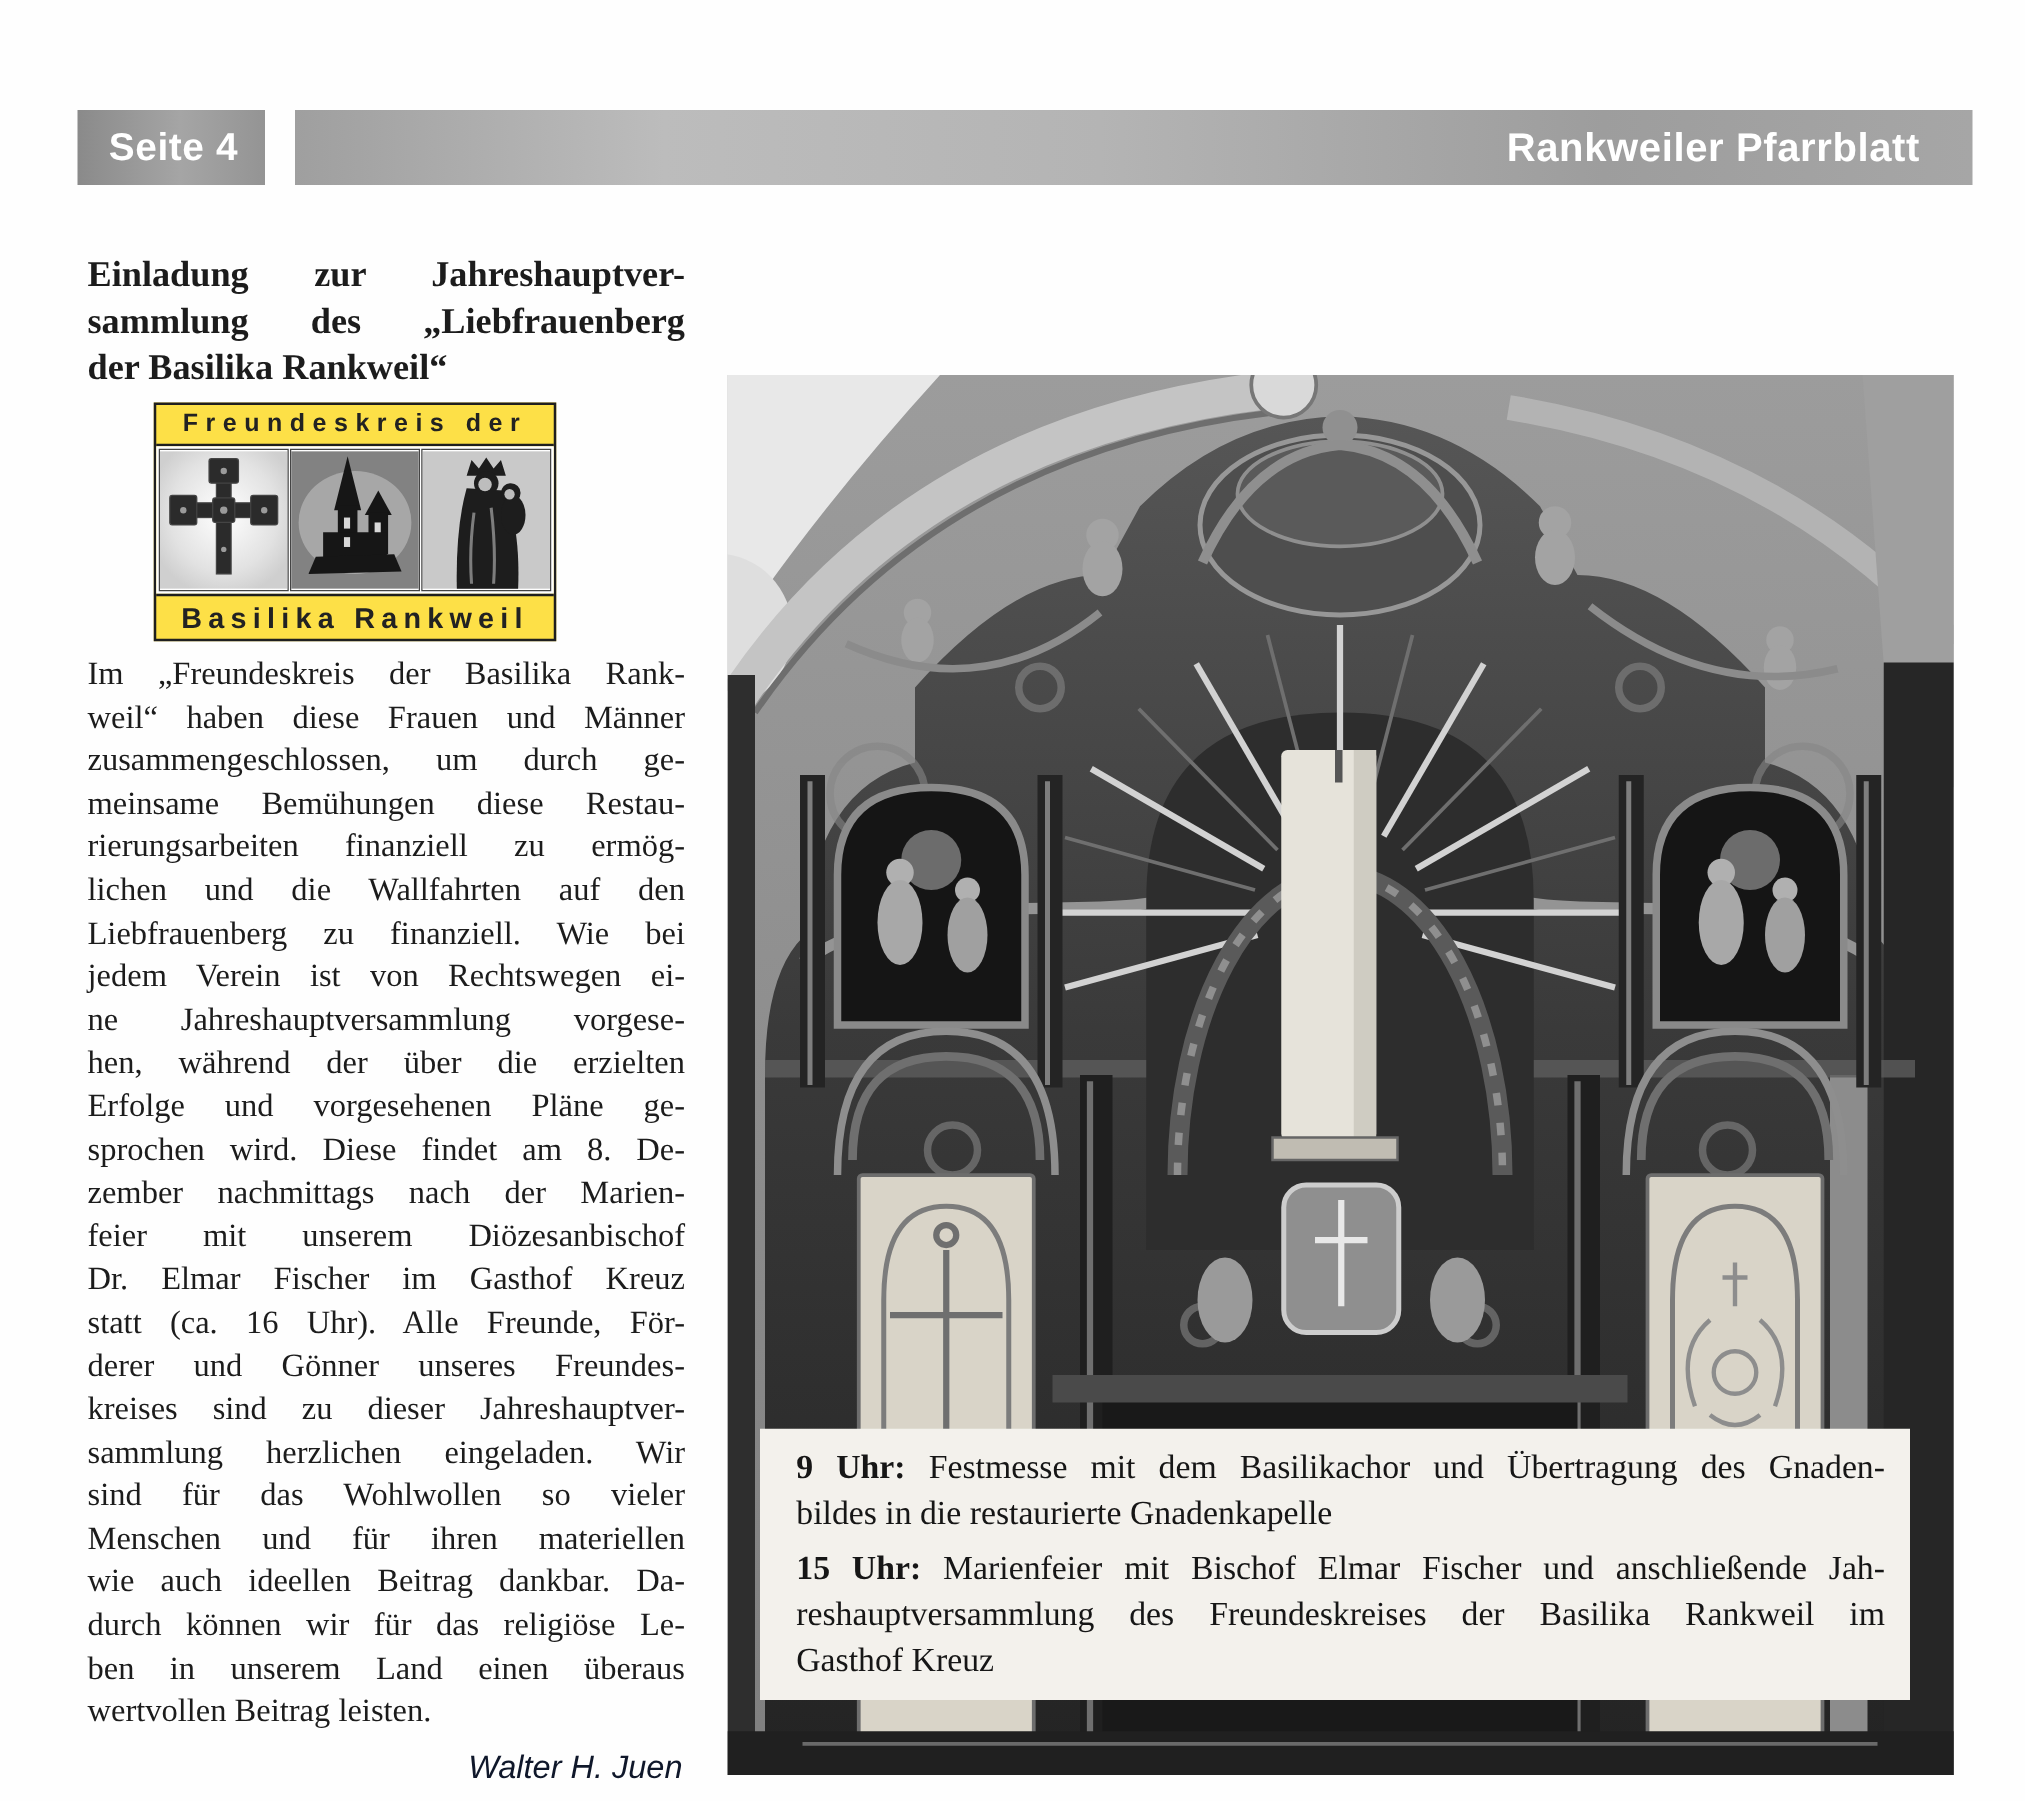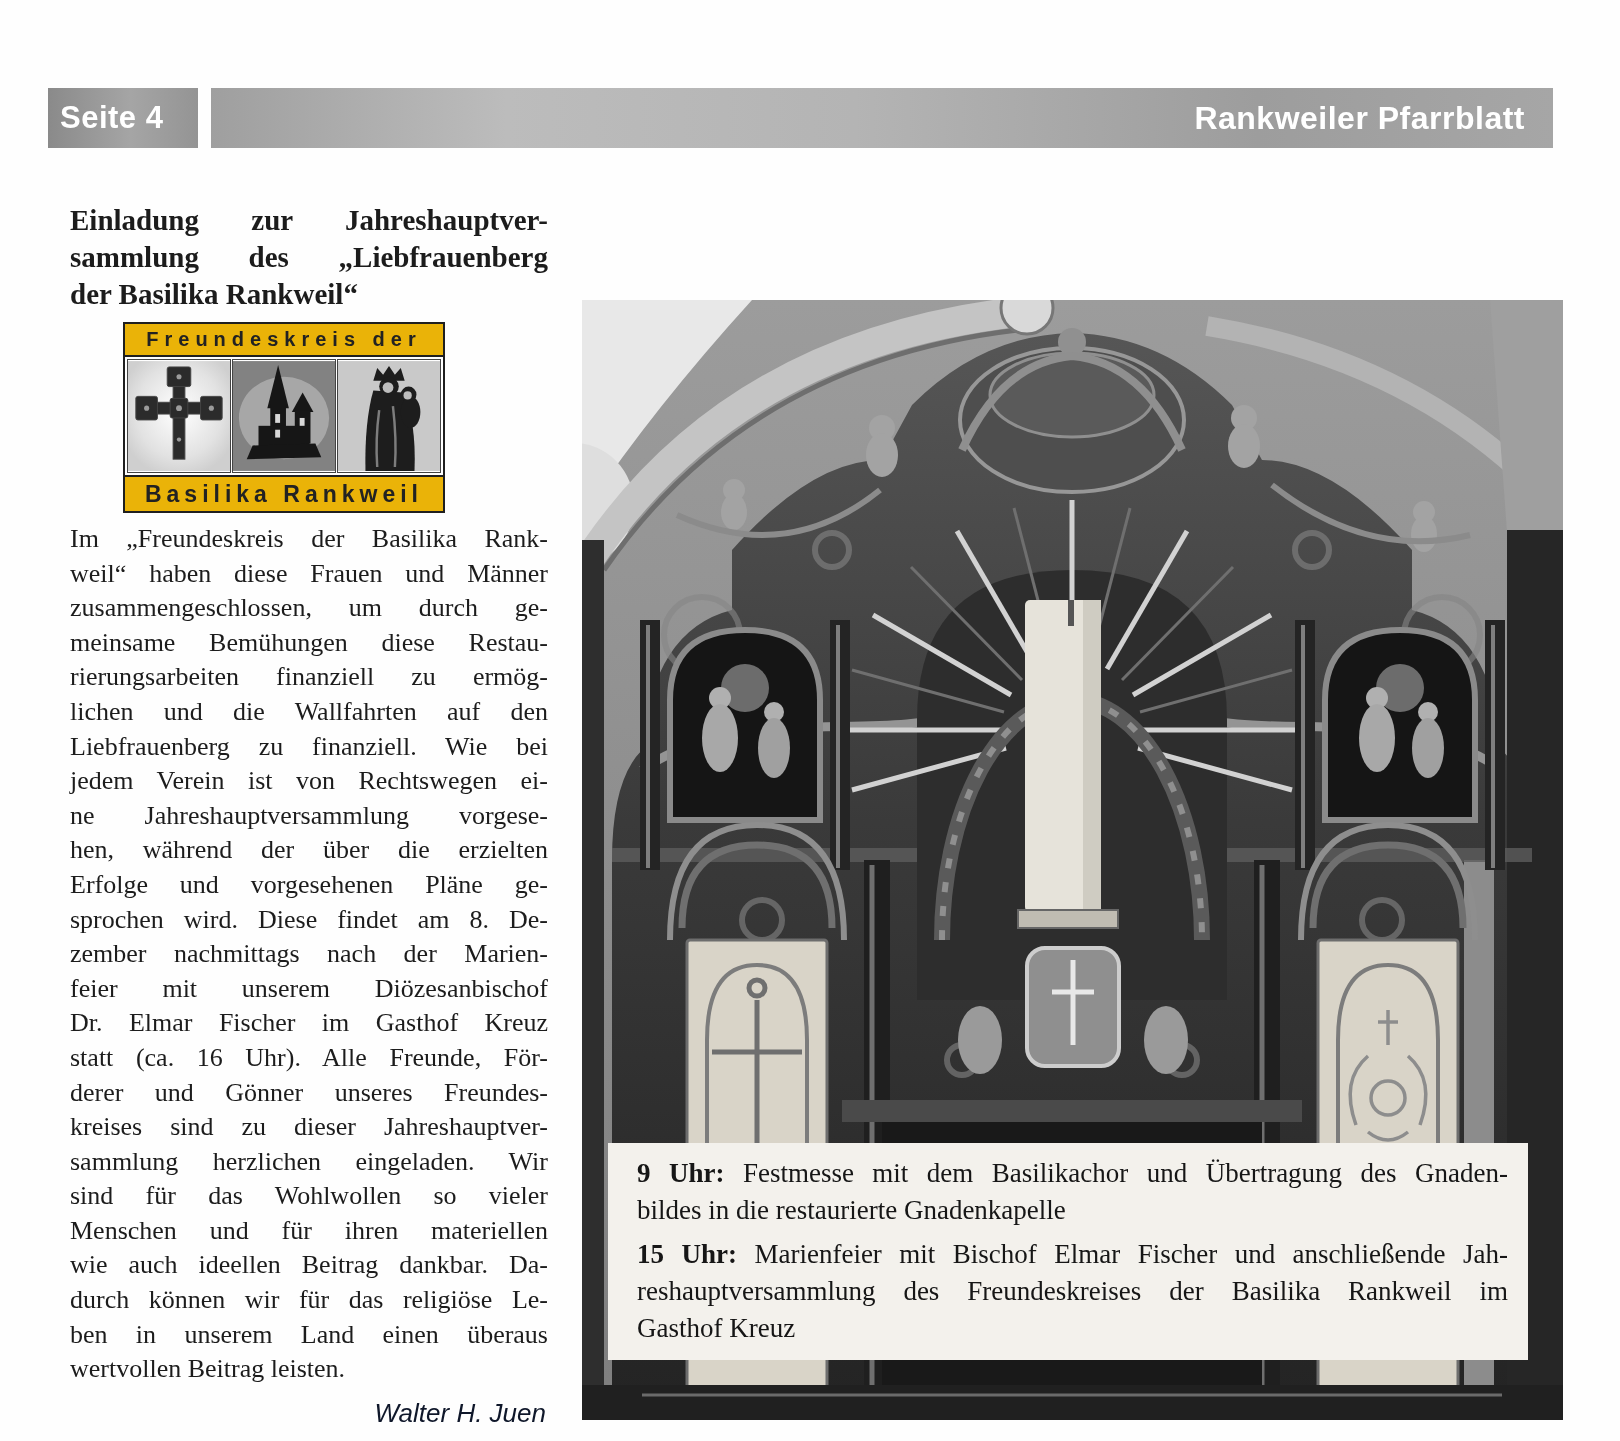--- a/index.html
+++ b/index.html
@@ -1,36 +1,36 @@
 <!DOCTYPE html>
 <html lang="de"><head>
 <meta charset="utf-8">
 <style>
   html,body{margin:0;padding:0;background:#fff;}
   .page{position:relative;width:1620px;height:1441px;background:#fefefe;
         font-family:"Liberation Serif",serif;color:#1c1c1c;overflow:hidden;}
 
   
-  .bar-left{position:absolute;left:48px;top:88px;width:150px;height:60px;box-sizing:border-box;
+  .bar-left{position:absolute;left:62px;top:88px;width:150px;height:60px;box-sizing:border-box;
             background:linear-gradient(90deg,#8a8a8a,#a5a5a5 55%,#949494);
-            display:flex;align-items:center;padding-left:12px;}
-  .bar-main{position:absolute;left:211px;top:88px;width:1342px;height:60px;box-sizing:border-box;
+            display:flex;align-items:center;padding-left:25px;}
+  .bar-main{position:absolute;left:236px;top:88px;width:1342px;height:60px;box-sizing:border-box;
             background:linear-gradient(90deg,#9f9f9f 0%,#bcbcbc 22%,#b4b4b4 48%,#9d9d9d 78%,#a6a6a6 100%);
-            display:flex;align-items:center;justify-content:flex-end;padding-right:28px;}
+            display:flex;align-items:center;justify-content:flex-end;padding-right:42px;}
   .bar-text{font-family:"Liberation Sans",sans-serif;font-weight:bold;color:#fff;
             font-size:32px;letter-spacing:.5px;white-space:nowrap;}
 
   
   .left-col{position:absolute;left:70px;top:202px;width:478px;}
   .heading{font-weight:bold;font-size:29px;line-height:37px;}
   .jline{text-align:justify;text-align-last:justify;}
   .jline.last{text-align-last:auto;}
 
   
-  .logo{margin:9px 0 0 53px;width:322px;border:2px solid #1f1f1f;background:#eab308;box-sizing:border-box;}
+  .logo{margin:9px 0 0 53px;width:322px;border:2px solid #1f1f1f;background:#fde047;box-sizing:border-box;}
   .logo-strip{height:31px;display:flex;align-items:center;justify-content:center;overflow:hidden;
               font-family:"Liberation Sans",sans-serif;font-weight:bold;white-space:nowrap;color:#222;}
   .logo-top{font-size:20px;letter-spacing:6px;border-bottom:2px solid #1f1f1f;}
   .logo-bottom{height:34px;font-size:23px;letter-spacing:5px;border-top:2px solid #1f1f1f;}
   .logo-panels{display:flex;gap:3px;padding:3px;background:#fff;}
   .logo-panels svg{display:block;width:104px;height:112px;outline:1px solid #444;}
 
   .body-text{margin-top:9px;font-size:26px;line-height:34.6px;}
   .signature{margin-top:11px;text-align:right;font-family:"Liberation Sans",sans-serif;
              font-style:italic;font-size:26px;color:#0f172a;padding-right:2px;}

